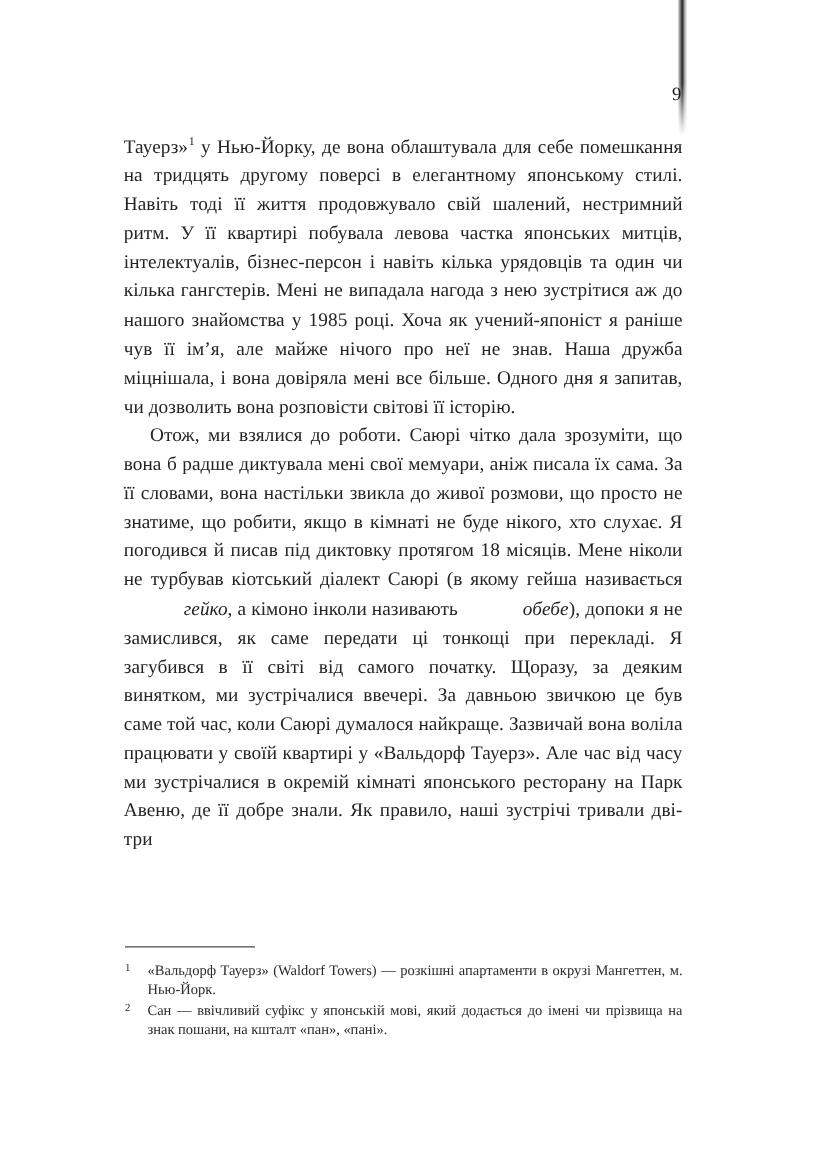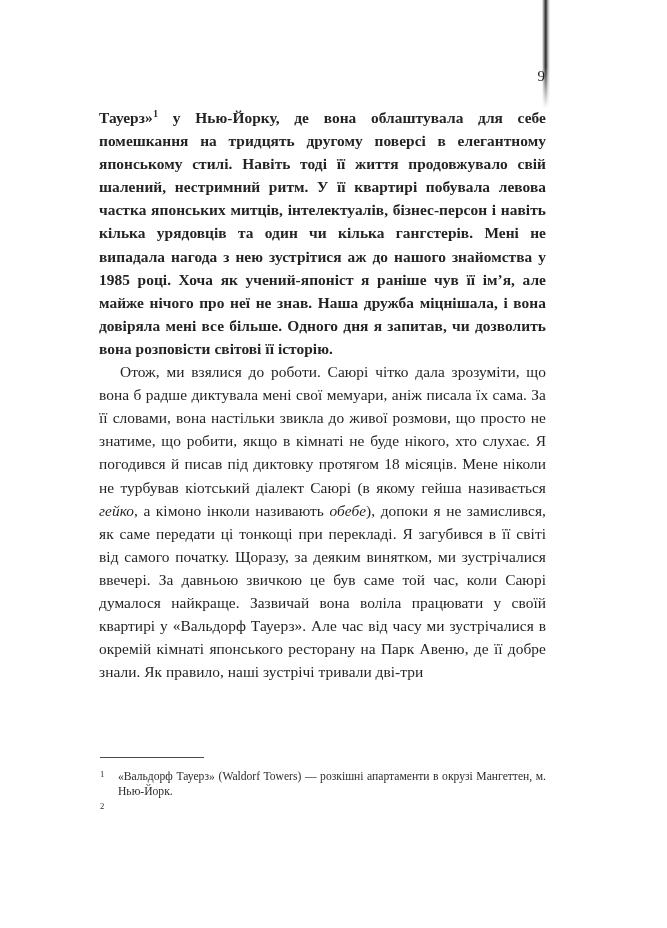--- a/index.html
+++ b/index.html
@@ -62,30 +62,30 @@
     text-justify: inter-word;
     hyphens: manual;
     letter-spacing: 0.05px;
     color: #242424;
   }
   .para.indent {
     text-indent: 21px;
   }
   .para.cont {
     text-indent: 0;
-    font-weight: bold;
   }
   sup.fn {
     font-size: 9.5px;
     vertical-align: super;
     line-height: 0;
     padding-left: 0.5px;
   }
   em.it {
     font-style: italic;
+    margin-left: 48px;
   }
 
   
   .footnotes {
     position: absolute;
     left: 99px;
     top: 757px;
     width: 447px;
   }
   .fn-rule {
@@ -124,14 +124,15 @@
 </div>
 
 <div class="footnotes">
   <div class="fn-rule"></div>
   <p class="fn-item">
     <span class="fn-num">1</span>
     <span>«Вальдорф Тауерз» (Waldorf Towers) — розкішні апартаменти в окрузі Мангеттен, м. Нью-Йорк.</span>
   </p>
   <p class="fn-item">
     <span class="fn-num">2</span>
+    <span>Сан — ввічливий суфікс у японській мові, який додається до імені чи прізвища на знак пошани, на кшталт «пан», «пані».</span>
   </p>
 </div>
 
 </body></html>

